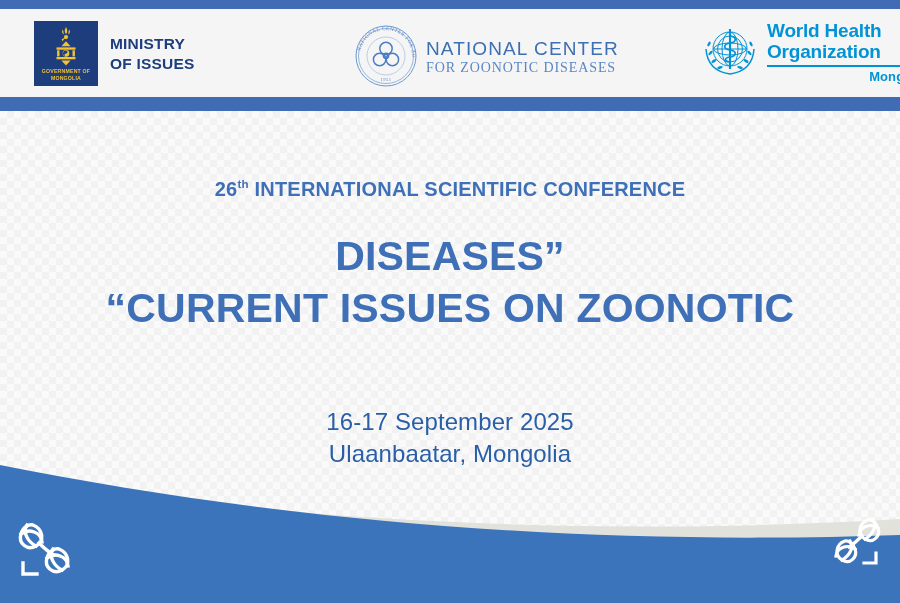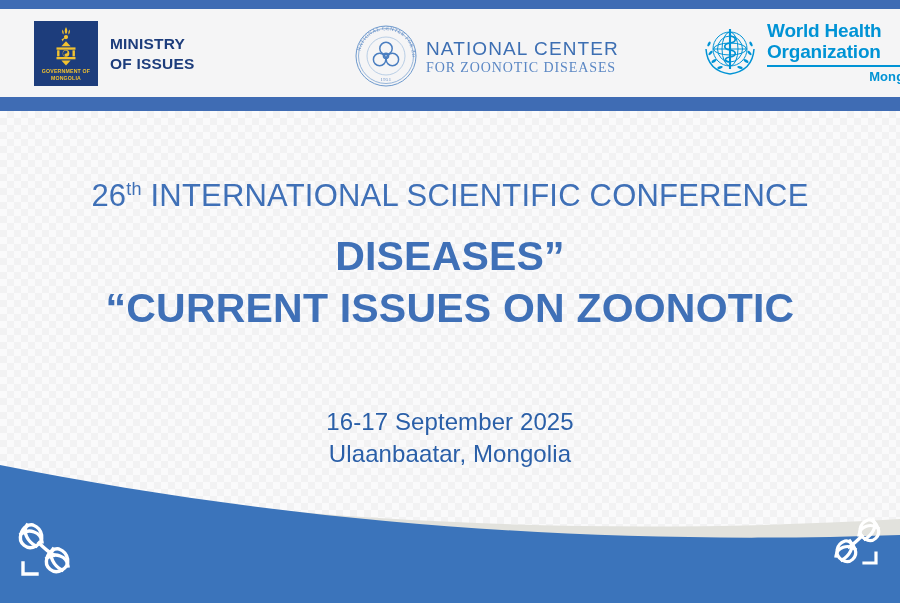--- a/index.html
+++ b/index.html
@@ -149,22 +149,22 @@
     letter-spacing: 0.1px;
   }
 
   
   .head-1 {
     position: absolute;
     left: 0; top: 178px;
     width: 900px;
     text-align: center;
     color: #3f70b7;
-    font-size: 31px;
-    font-weight: normal;
+    font-size: 20px;
+    font-weight: bold;
     letter-spacing: 0.2px;
     white-space: nowrap;
   }
   .head-1 sup {
     font-size: 0.58em;
     vertical-align: super;
     line-height: 0;
   }
   .head-2 {
     position: absolute;

